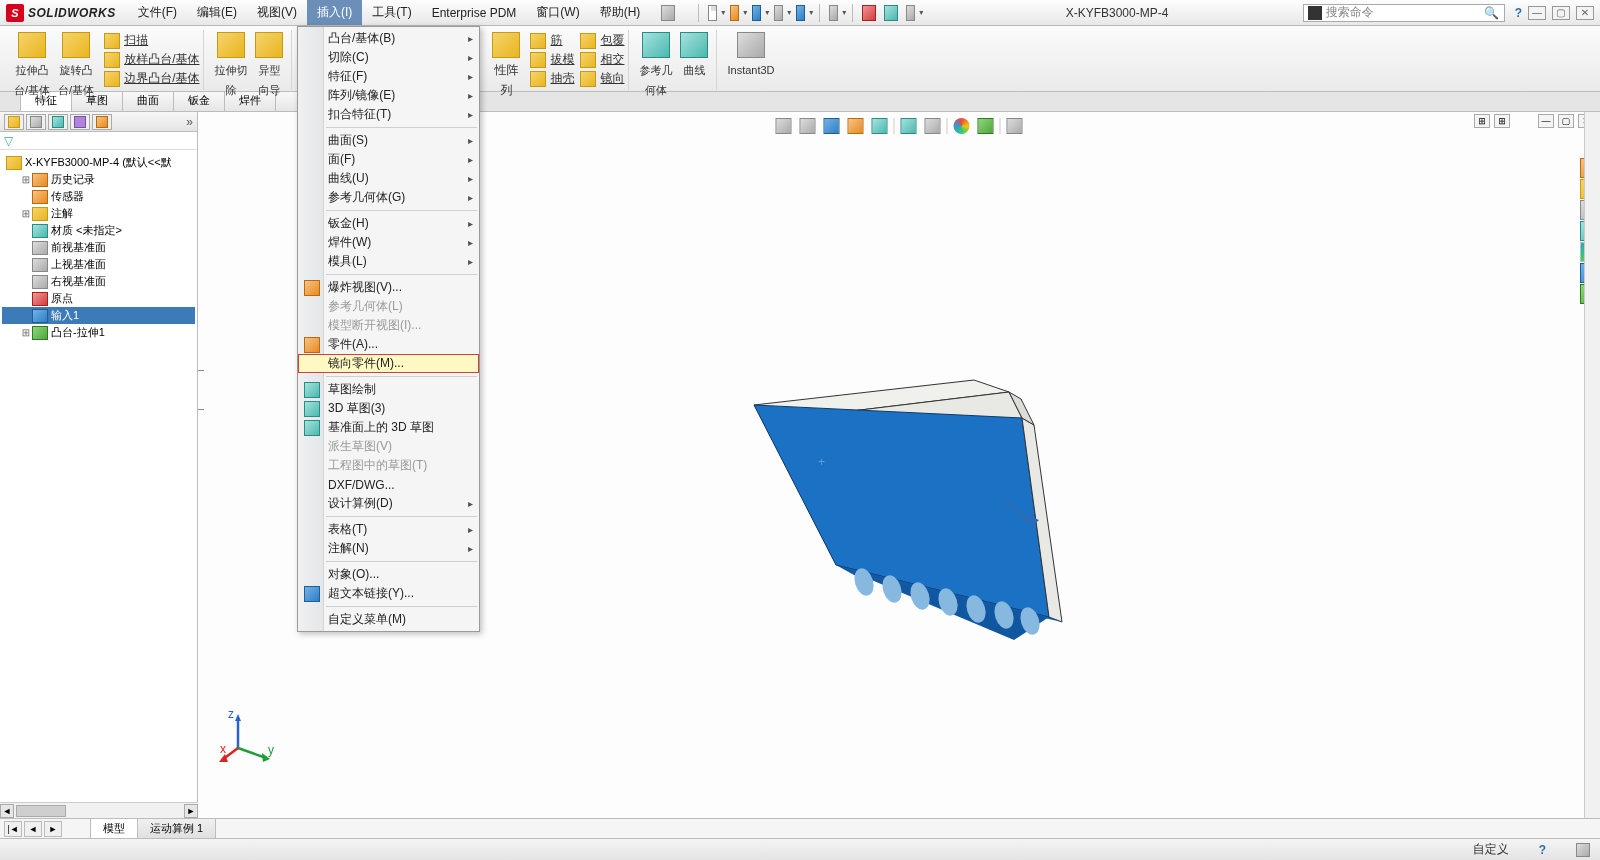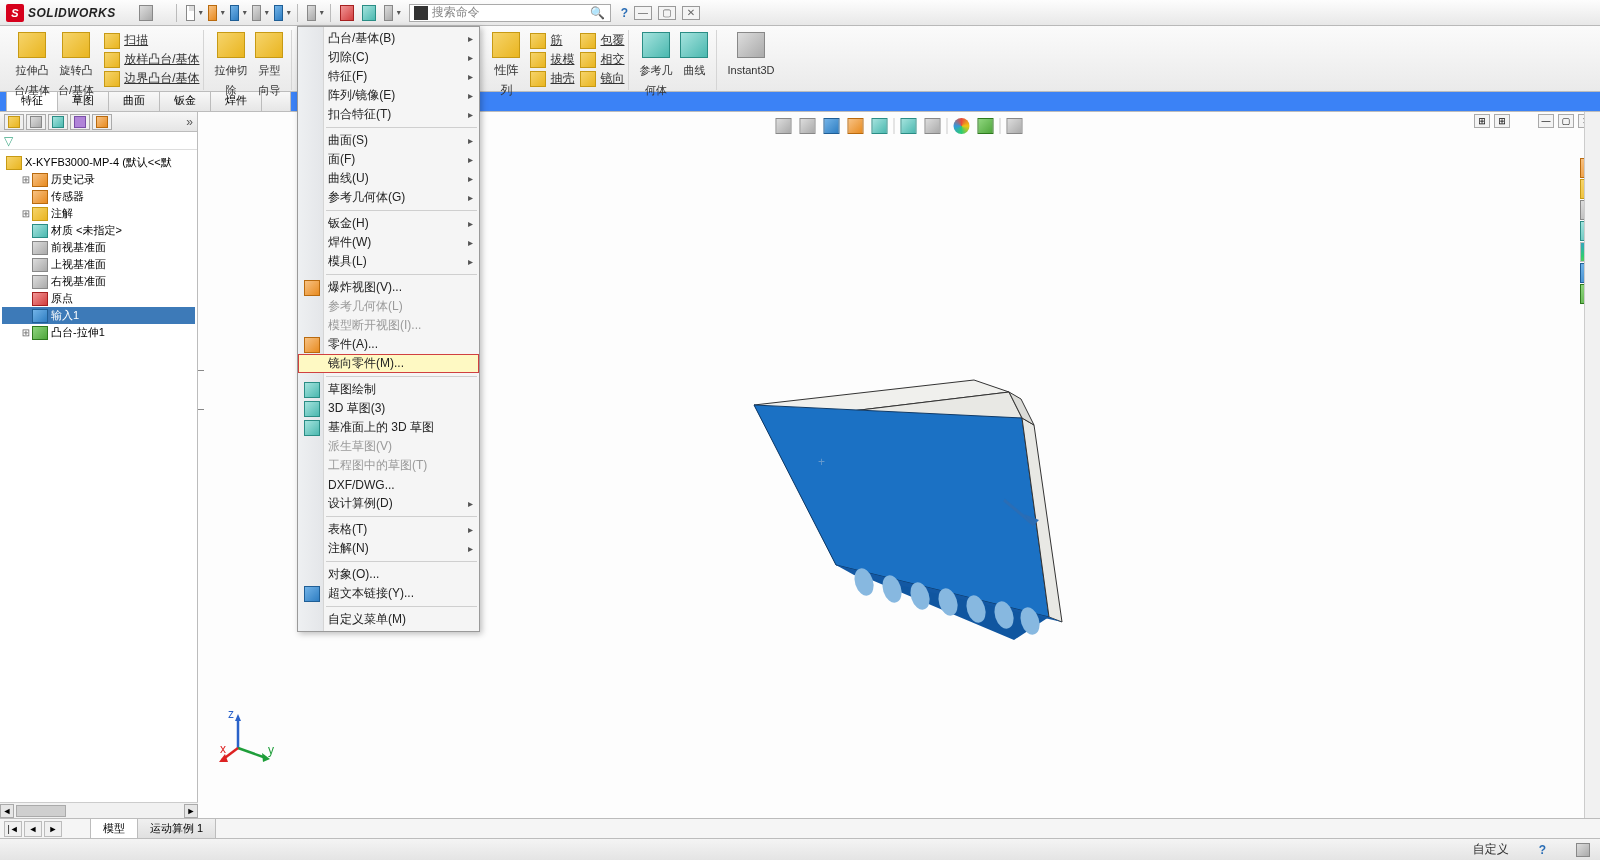--- a/index.html
+++ b/index.html
@@ -30,21 +30,21 @@
 .rgrp { display:flex; flex-direction:column; align-items:center; padding:0 4px; border-right:1px solid #d5d5d5; height:60px; justify-content:flex-start; }
 .rgrp.noborder { border-right:none; }
 .rbtn { display:flex; flex-direction:column; align-items:center; color:#333; cursor:pointer; padding:2px 4px; }
 .rbtn .ricon { width:28px; height:26px; display:block; margin-bottom:2px; }
 .rbtn .rlabel { font-size:11px; line-height:20px; text-align:center; white-space:pre-line; }
 .rsub { display:flex; flex-direction:column; gap:2px; font-size:11px; color:#333;text-decoration:underline; }
 .rsub-item { display:flex; align-items:center; gap:4px; cursor:pointer; }
 .rsub-item .sic { width:16px; height:16px; display:inline-block; }
 
 
-.cmdtabs { height:20px; background:#3b82f6; border-bottom:1px solid #bcbcbc; display:flex; align-items:flex-end; padding-left:6px; }
+.cmdtabs { height:20px; background:#e5e5e5; border-bottom:1px solid #bcbcbc; display:flex; align-items:flex-end; padding-left:20px; }
 .ctab { padding:3px 14px; border:1px solid #bcbcbc; border-bottom:none; background:linear-gradient(180deg,#fafafa,#e6e6e6); margin-right:-1px; font-size:11px; cursor:pointer; border-radius:3px 3px 0 0; }
 .ctab.active { background:#fff; font-weight:500; }
 
 
 .main { position:absolute; top:112px; left:0; right:0; bottom:22px; display:flex; }
 .leftpanel { width:198px; background:#fff; border-right:1px solid #bcbcbc; display:flex; flex-direction:column; }
 .lp-tabs { height:20px; background:linear-gradient(180deg,#f7f7f7,#e5e5e5); border-bottom:1px solid #bcbcbc; display:flex; align-items:center; padding:0 4px; gap:2px; }
 .lp-tab { width:20px; height:16px; border:1px solid #aaa; background:#f0f0f0; display:inline-flex; align-items:center; justify-content:center; font-size:10px; cursor:pointer; }
 .lp-tabs .more { margin-left:auto; font-size:12px; color:#555; }
 .lp-filter { height:18px; background:#fff; border-bottom:1px solid #ddd; display:flex; align-items:center; padding:0 4px; color:#4a8; }
@@ -109,20 +109,30 @@
 .ic-doc { background:#fff; border:1px solid #888; position:relative; }
 .ic-doc::after{ content:""; position:absolute; top:0; right:0; width:5px; height:5px; background:#ddd; }
 
 </style>
 </head>
 <body>
 
 <div class="titlebar">
   <span class="sw-logo">S</span>
   <span class="sw-name">SOLIDWORKS</span>
+  <div class="menubar">
+    <div class="menu-item">文件(F)</div>
+    <div class="menu-item">编辑(E)</div>
+    <div class="menu-item">视图(V)</div>
+    <div class="menu-item active">插入(I)</div>
+    <div class="menu-item">工具(T)</div>
+    <div class="menu-item">Enterprise PDM</div>
+    <div class="menu-item">窗口(W)</div>
+    <div class="menu-item">帮助(H)</div>
+  </div>
   <div class="qtb">
       <span class="tb">
         <span class="tb-glyph ic-gray"></span>
       </span>
     </div>
   <div class="qtb">
     <span class="sep"></span>
     <span class="tb drop">
         <span class="tb-glyph ic-doc"></span>
       </span>
@@ -146,20 +156,21 @@
     <span class="tb">
         <span class="tb-glyph ic-red"></span>
       </span>
     <span class="tb">
         <span class="tb-glyph ic-teal"></span>
       </span>
     <span class="tb drop">
         <span class="tb-glyph ic-gray"></span>
       </span>
   </div>
+  <div class="title-center">X-KYFB3000-MP-4</div>
   <div class="search-box">
     <span class="sicon"></span>
     <span>搜索命令</span>
     <span style="margin-left:auto;color:#888">🔍</span>
   </div>
   <span class="tb drop" style="margin-right:6px"><span style="color:#2a6db5;font-weight:bold">?</span></span>
   <div class="win-controls">
     <div class="win-btn">—</div>
     <div class="win-btn">▢</div>
     <div class="win-btn">✕</div>

